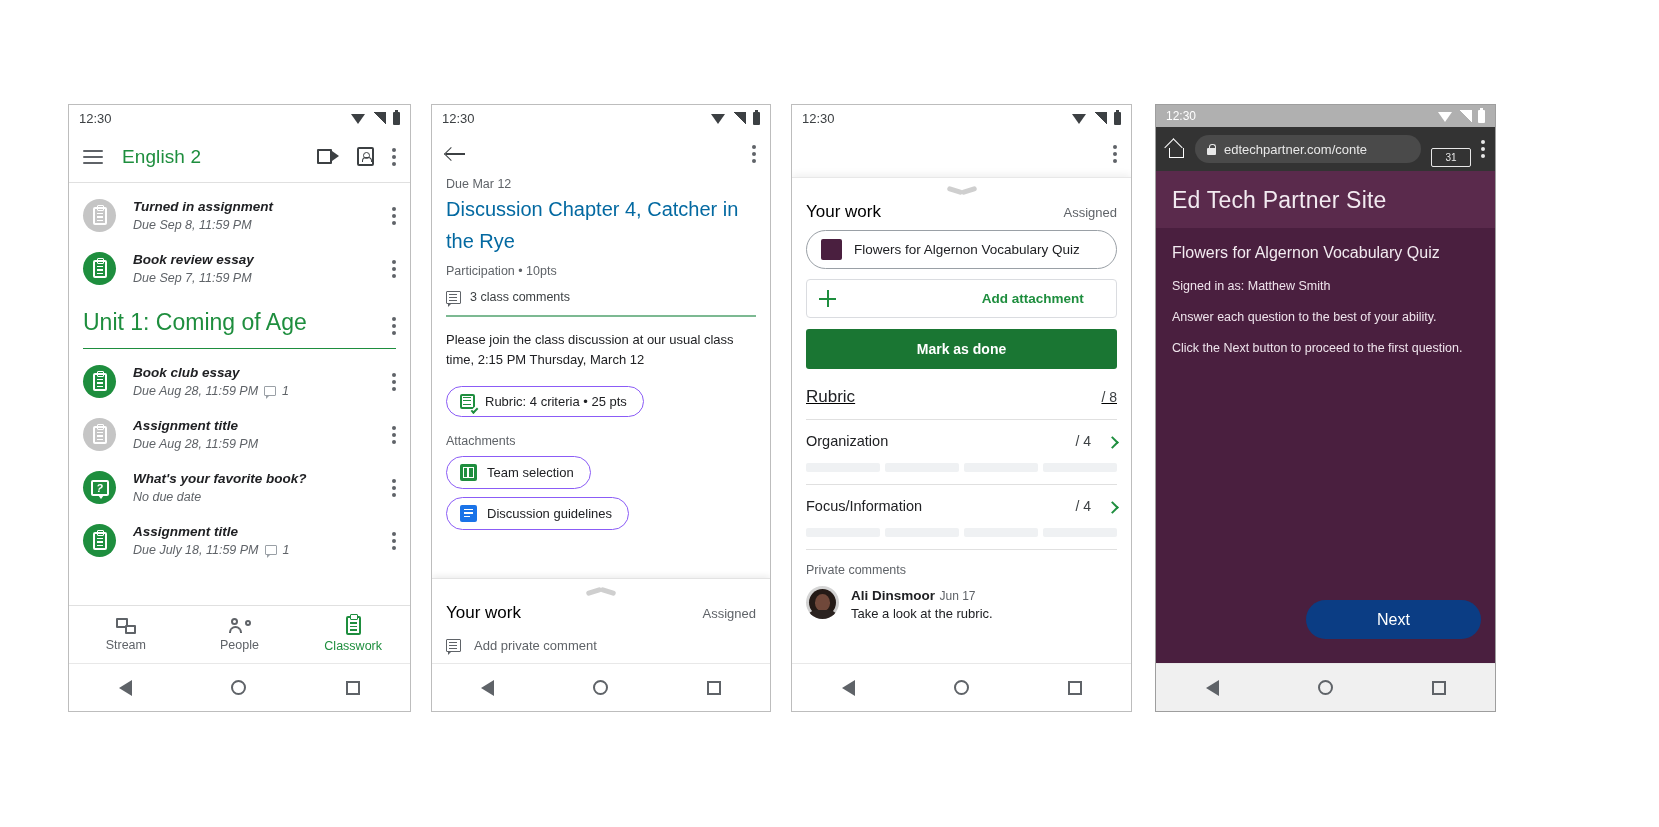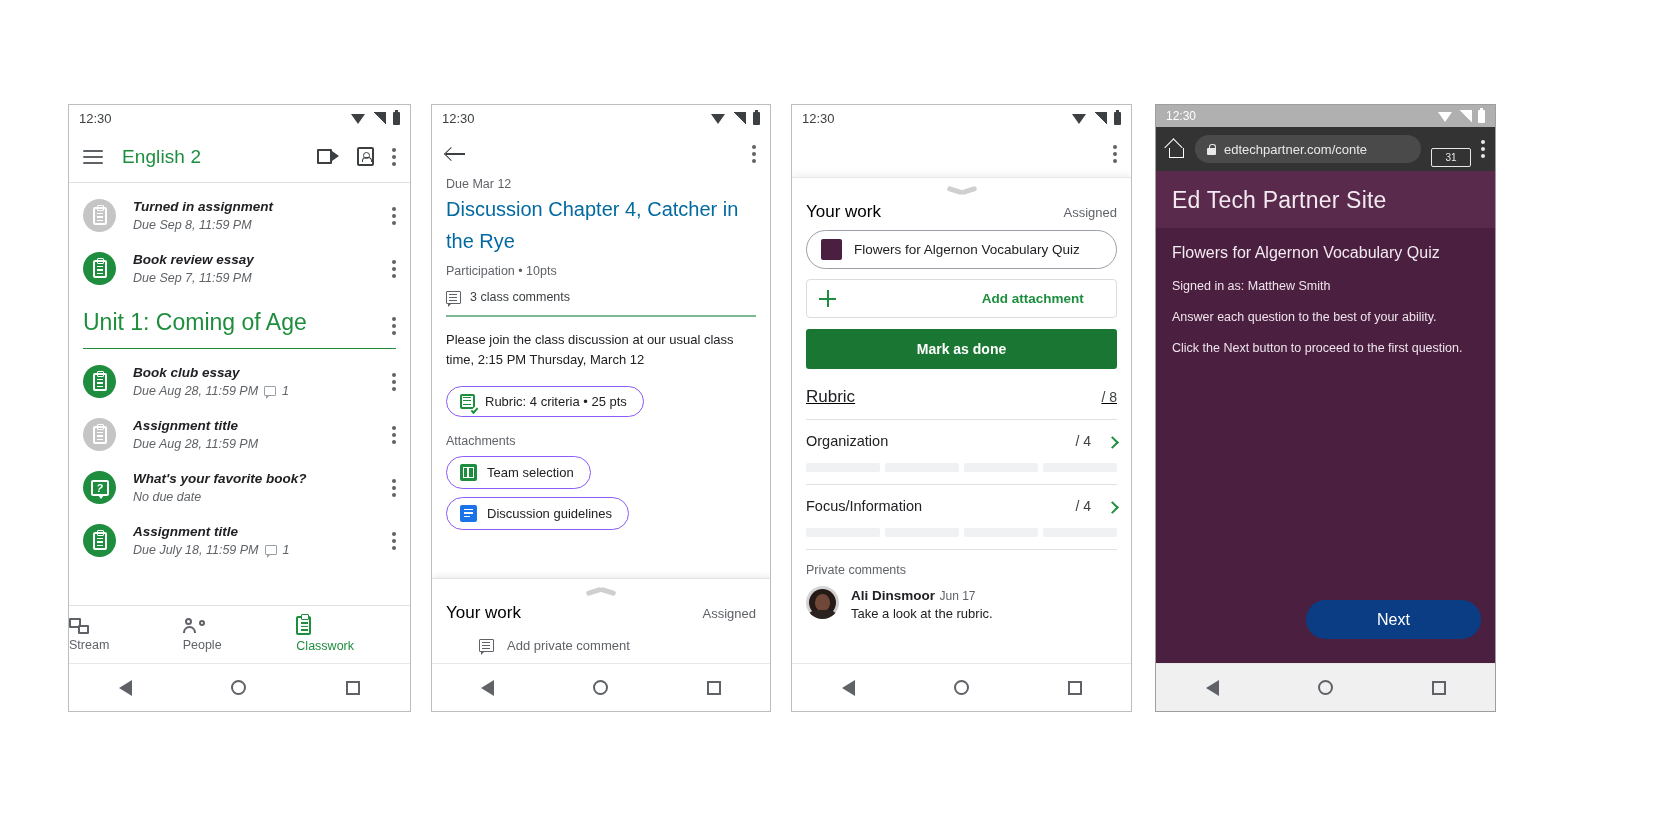--- a/index.html
+++ b/index.html
@@ -121,21 +121,21 @@
 
   .p1-unit { padding: 14px 14px 0 14px; }
   .p1-unit-head { display: flex; align-items: flex-start; }
   .p1-unit-title { font-size: 23px; color: #1e8e3e; flex: 1 1 auto; }
   .p1-unit-rule { height: 1px; background: #1e8e3e; margin: 12px 0 6px 0; }
 
   .p1-tabs {
     position: absolute; left: 0; right: 0; bottom: 48px; height: 58px;
     display: flex; border-top: 1px solid #e0e0e0; background: #fff;
   }
-  .p1-tab { flex: 1; display: flex; flex-direction: column; justify-content: center; gap: 4px; cursor: pointer; }
+  .p1-tab { flex: 1; display: flex; flex-direction: column; align-items: center; justify-content: center; gap: 4px; cursor: pointer; }
   .p1-tab span { font-size: 12.5px; color: #5f6368; }
   .p1-tab.active span { color: #1e8e3e; }
   .ic-stream { width: 20px; height: 16px; position: relative; }
   .ic-stream .a { position: absolute; left: 0; top: 0; width: 12px; height: 10px; border: 2px solid #5f6368; border-radius: 1px; }
   .ic-stream .b { position: absolute; right: 0; bottom: 0; width: 11px; height: 9px; border: 2px solid #5f6368; border-radius: 1px; background: #fff; }
   .ic-class { width: 15px; height: 19px; border: 2px solid #1e8e3e; border-radius: 2px; position: relative; }
   .ic-class:before { content: ""; position: absolute; top: -4px; left: 2.5px; width: 6px; height: 4px; border: 1.6px solid #1e8e3e; border-radius: 1px; background: #fff; }
   .ic-class i { position: absolute; left: 2.2px; width: 7px; height: 1.6px; background: #1e8e3e; }
   .ic-class i:nth-child(1) { top: 4px; }
   .ic-class i:nth-child(2) { top: 7.5px; }
@@ -188,21 +188,21 @@
   }
   .chev { width: 30px; height: 10px; margin: 8px auto 6px auto; position: relative; cursor: pointer; }
   .chev:before, .chev:after { content: ""; position: absolute; top: 2px; width: 16px; height: 5px; background: #cfcfcf; border-radius: 3px; }
   .chev:before { left: 0; transform: rotate(-18deg); }
   .chev:after  { right: 0; transform: rotate(18deg); }
   .chev.down:before { transform: rotate(18deg); }
   .chev.down:after  { transform: rotate(-18deg); }
   .yourwork { display: flex; align-items: baseline; margin-top: 4px; }
   .yw-label { font-size: 17px; color: #000000; }
   .yw-state { margin-left: auto; font-size: 13px; color: #5f6368; }
-  .p2-addcmt { display: flex; align-items: center; gap: 13px; margin-top: 15px; font-size: 13px; color: #5f6368; margin-left: 33px; }
+  .p2-addcmt { display: flex; align-items: center; gap: 13px; margin-top: 15px; font-size: 13px; color: #5f6368; }
 
   
   #phone3 { left: 791px; top: 104px; width: 341px; height: 608px; }
   .p3-appbar { height: 46px; display: flex; align-items: center; justify-content: flex-end; padding: 0 14px; }
   .p3-sheet {
     position: absolute; left: 0; right: 0; top: 72px; bottom: 48px;
     background: #fff; border-top: 1px solid #e8e8e8;
     box-shadow: 0 -2px 8px rgba(0,0,0,.07);
     padding: 0 14px; overflow: hidden;
   }

